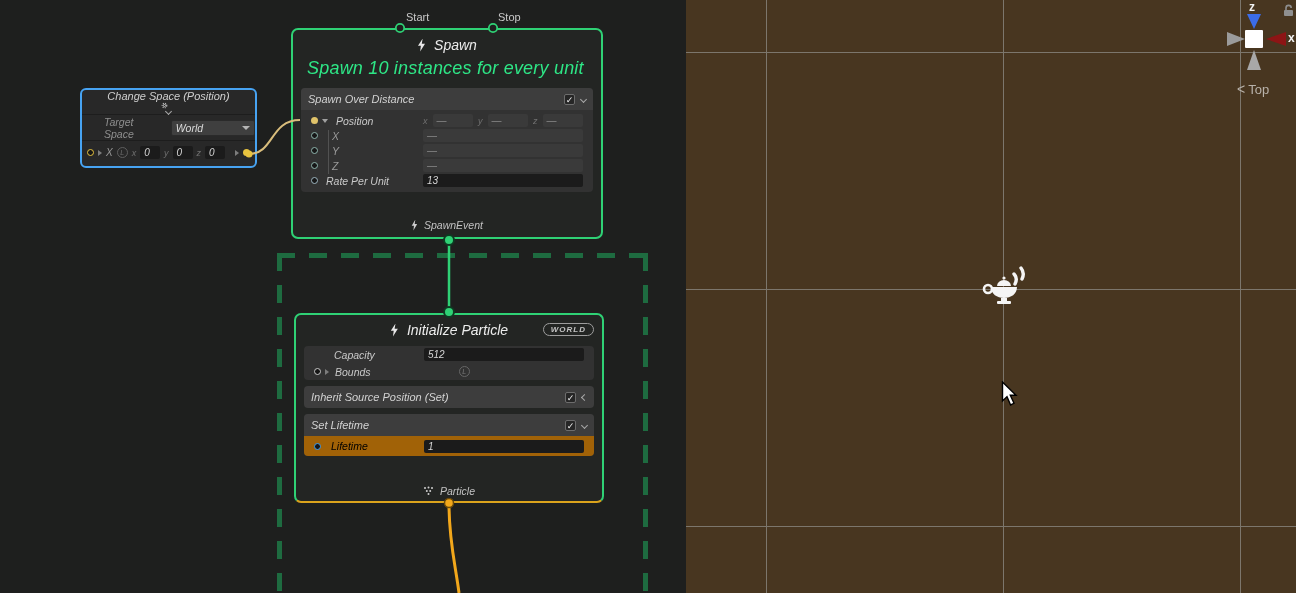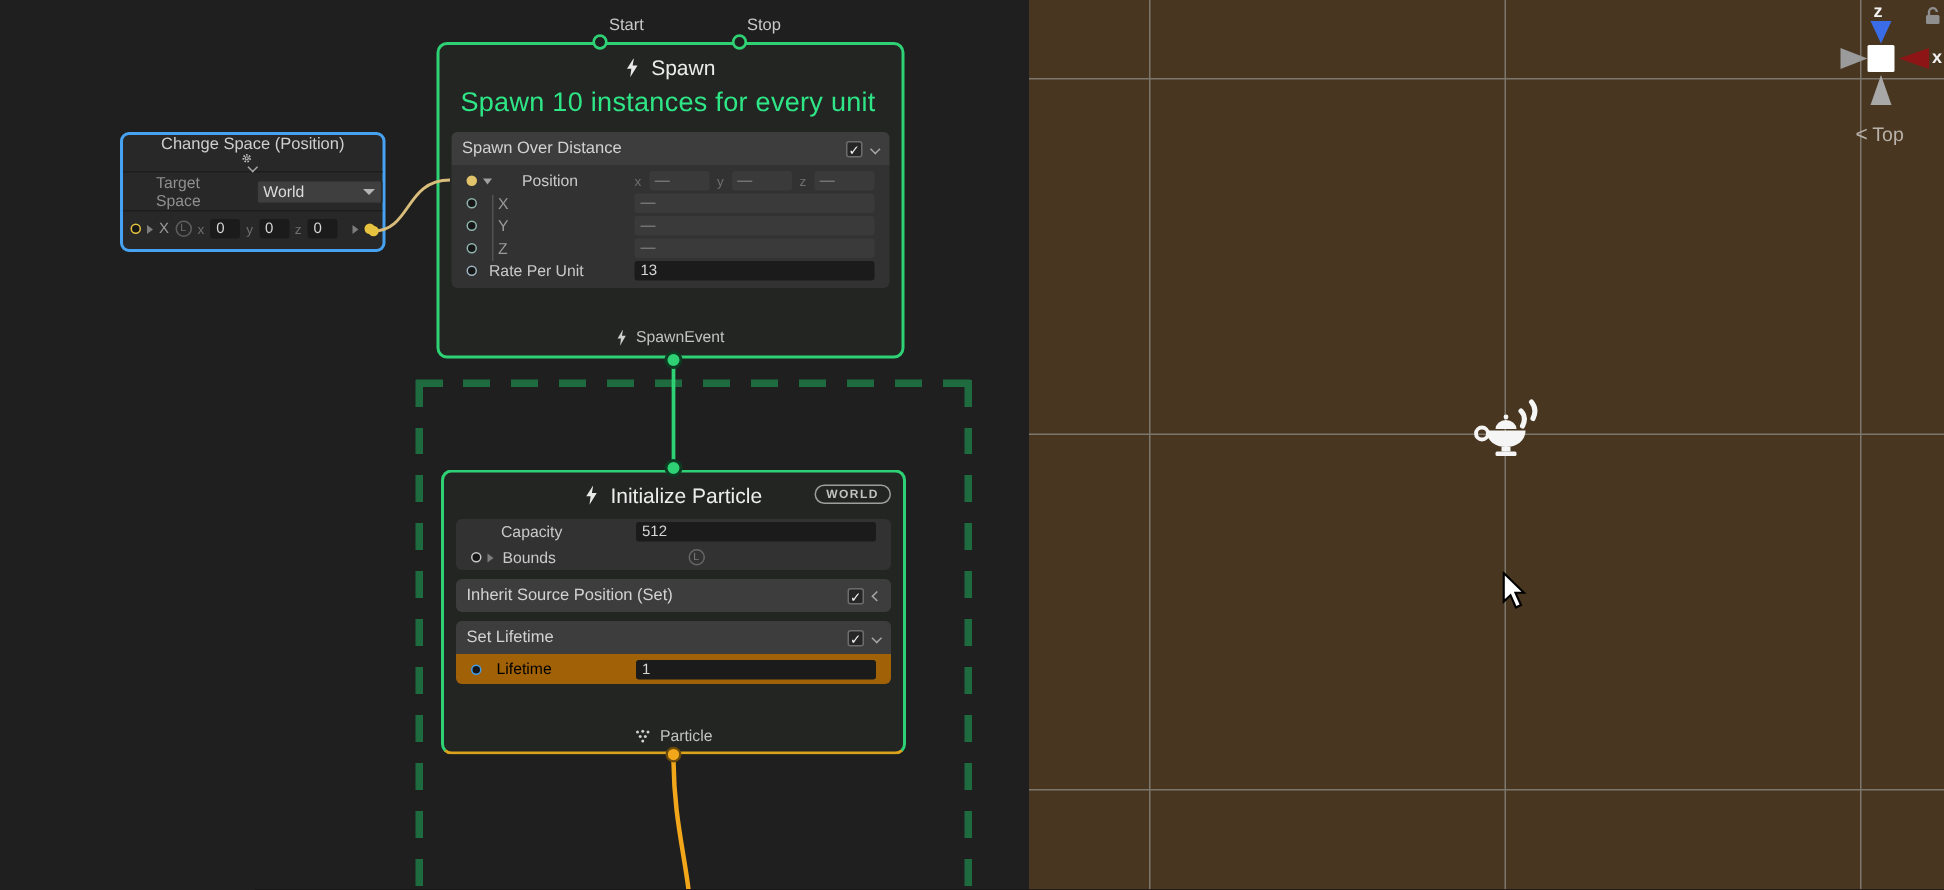--- a/index.html
+++ b/index.html
@@ -16,21 +16,21 @@
 
   .sys-edge{position:absolute;z-index:1;}
   .sys-top{left:277px;top:253px;width:371px;height:5px;
     background:repeating-linear-gradient(90deg,var(--system_green) 0 18px,transparent 18px 32px);}
   .sys-left{left:277px;top:253px;width:5px;height:340px;
     background:repeating-linear-gradient(180deg,var(--system_green) 0 18px,transparent 18px 32px);}
   .sys-right{left:643px;top:253px;width:5px;height:340px;
     background:repeating-linear-gradient(180deg,var(--system_green) 0 18px,transparent 18px 32px);}
   .sys-label{position:absolute;left:286px;top:256px;font-size:40px;color:var(--system_green);opacity:.95;z-index:1;letter-spacing:1px;}
 
-  .node{position:absolute;background:#232523;border-radius:7px;z-index:2;}
+  .node{position:absolute;background:#232523;border-radius:7px;z-index:2;font-style:italic;}
 
   
   .cs-node{left:80px;top:88px;width:177px;height:80px;background:#282828;border:2px solid var(--selection_blue);border-radius:6px;font-size:11px;}
   .cs-head{display:flex;align-items:center;height:24px;padding:0 7px;color:#cfcfcf;flex-direction:column;}
   .cs-head .t{flex:1;font-size:11px;}
   .cs-body{border-top:1px solid #1d1d1d;height:26px;display:flex;align-items:center;}
   .cs-ts-label{margin-left:22px;color:#8f8f8f;font-size:10.5px;}
   .dropdown{margin-left:6px;width:86px;height:16px;background:#3f3f3f;border:1px solid #2a2a2a;border-radius:2px;display:flex;align-items:center;padding:0 4px;color:#dcdcdc;font-size:10.5px;}
   .dropdown .caret{margin-left:auto;width:0;height:0;border-left:4px solid transparent;border-right:4px solid transparent;border-top:4px solid #b5b5b5;}
   .cs-io{border-top:1px solid #1d1d1d;height:24px;display:flex;align-items:center;padding:0 5px;gap:4px;}
@@ -55,21 +55,21 @@
   .spawn-node{left:291px;top:28px;width:312px;height:211px;border:2px solid var(--node_green);}
   .ctx-title{display:flex;align-items:center;justify-content:center;gap:8px;margin-top:7px;color:#ececec;font-size:14px;}
   .spawn-sub{margin:5px 0 0 14px;color:var(--subtitle_green);font-size:18px;letter-spacing:.2px;}
   .block{margin:9px 8px 0 8px;border-radius:4px;overflow:hidden;background:#323232;}
   .block-head{display:flex;align-items:center;height:22px;background:#3d3d3d;padding:0 7px;color:#d2d2d2;font-size:11px;}
   .block-head .t{flex:1;}
   .block-head .chev{margin-left:6px;}
   .rows{position:relative;padding:3px 0 4px 0;}
   .row{display:flex;align-items:center;height:15px;padding:0 10px 0 10px;font-size:10.5px;color:#c9c9c9;}
   .row .dim{color:#9a9a9a;}
-  .row .flab{margin-left:20px;}
+  .row .flab{margin-left:8px;}
   .row .fields{margin-left:auto;display:flex;align-items:center;gap:5px;width:160px;}
   .row .fields .field{flex:1;}
   .indent-line{position:absolute;left:27px;top:20px;width:1px;height:44px;background:#525252;}
   .ctx-footer{position:absolute;left:0;right:0;bottom:6px;display:flex;align-items:center;justify-content:center;gap:6px;color:#c2c2c2;font-size:10.5px;}
   .port-label-ext{position:absolute;color:#c9c9c9;font-size:11px;z-index:3;}
 
   
   .init-node{left:294px;top:313px;width:310px;height:190px;border:2px solid var(--node_green);border-bottom-color:#dba31c;}
   .world-badge{position:absolute;right:8px;top:8px;border:1px solid #9d9d9d;border-radius:9px;padding:1px 7px;font-size:8px;font-weight:bold;letter-spacing:1px;color:#c2c2c2;}
   .srow{display:flex;align-items:center;height:17px;padding:0 10px;font-size:10.5px;color:#c9c9c9;}

